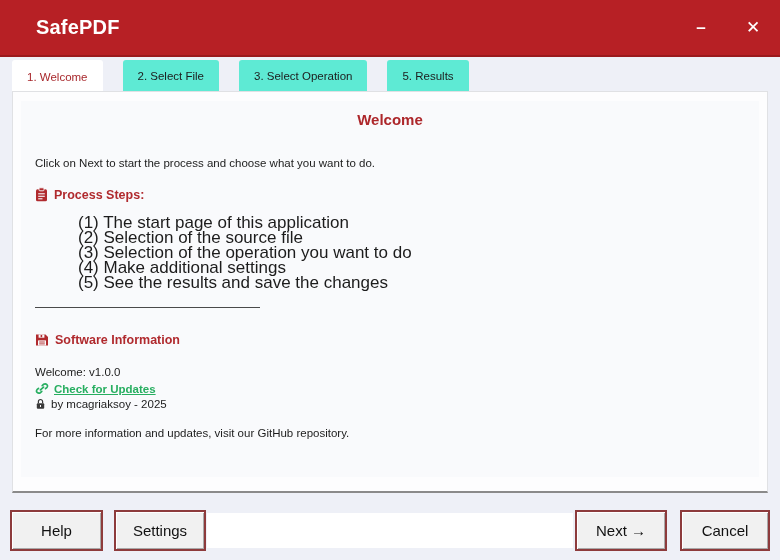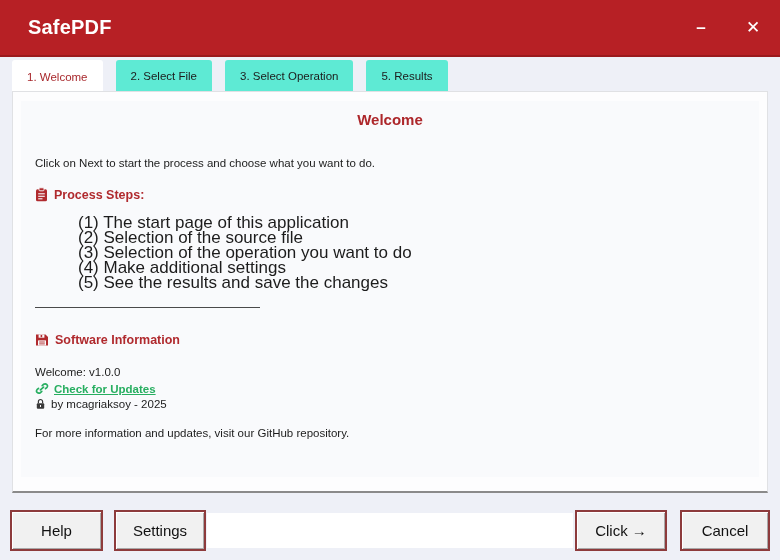--- a/index.html
+++ b/index.html
@@ -10,40 +10,40 @@
     position:relative;
     overflow:hidden;
   }
   .window { position:absolute; inset:0; }
 
   
   .titlebar {
     position:absolute; left:0; top:0; width:780px; height:57px;
     background:#b72025;
     border-bottom:2px solid #9a191d;
-    display:flex; align-items:center;
+    display:flex; align-items:center;padding-left:8px;
   }
   .titlebar .app-title {
     color:#ffffff; font-size:20px; font-weight:bold;
     padding-left:28px; letter-spacing:0.2px;
   }
   .win-controls {
     position:absolute; right:14px; top:0; height:100%;
     display:flex; align-items:center; gap:26px;
   }
   .win-btn {
     color:#ffffff; font-size:17px; font-weight:bold;
     width:26px; height:26px; line-height:26px; text-align:center;
     cursor:pointer; user-select:none;
   }
 
   
   .tabbar {
     position:absolute; left:12px; top:60px; height:31px;
-    display:flex; gap:13px;
+    display:flex; gap:20px;
   }
   .tab {
     height:31px; padding:0 15px;
     display:flex; align-items:center;
     background:#5eead4; color:#1c1c1c;
     font-size:11.5px;
     border-radius:3px 3px 0 0;
     cursor:pointer; white-space:nowrap;
   }
   .tab.active {
@@ -209,16 +209,16 @@
       </div>
 
       <div class="footer-note">For more information and updates, visit our GitHub repository.</div>
 
     </div>
   </div>
 
   <div class="status-strip"></div>
   <button class="btn btn-help">Help</button>
   <button class="btn btn-settings">Settings</button>
-  <button class="btn btn-next">Click →</button>
+  <button class="btn btn-next">Next →</button>
   <button class="btn btn-cancel">Cancel</button>
 
 </div>
 
 </body></html>

